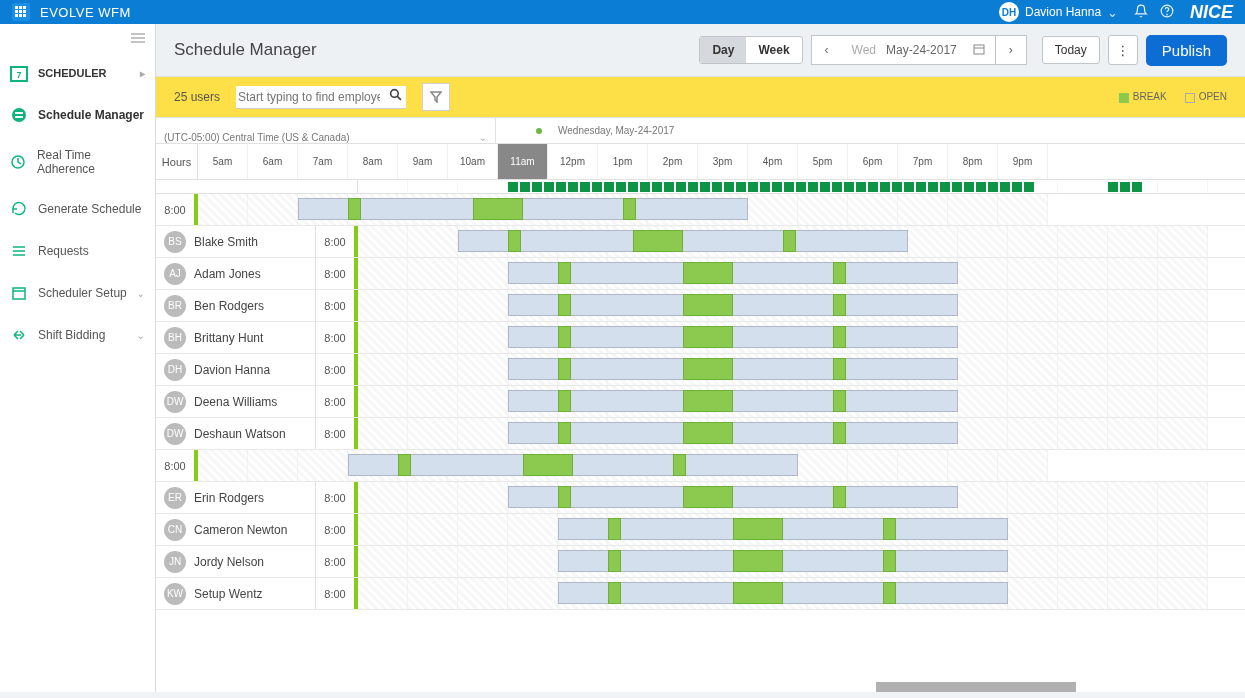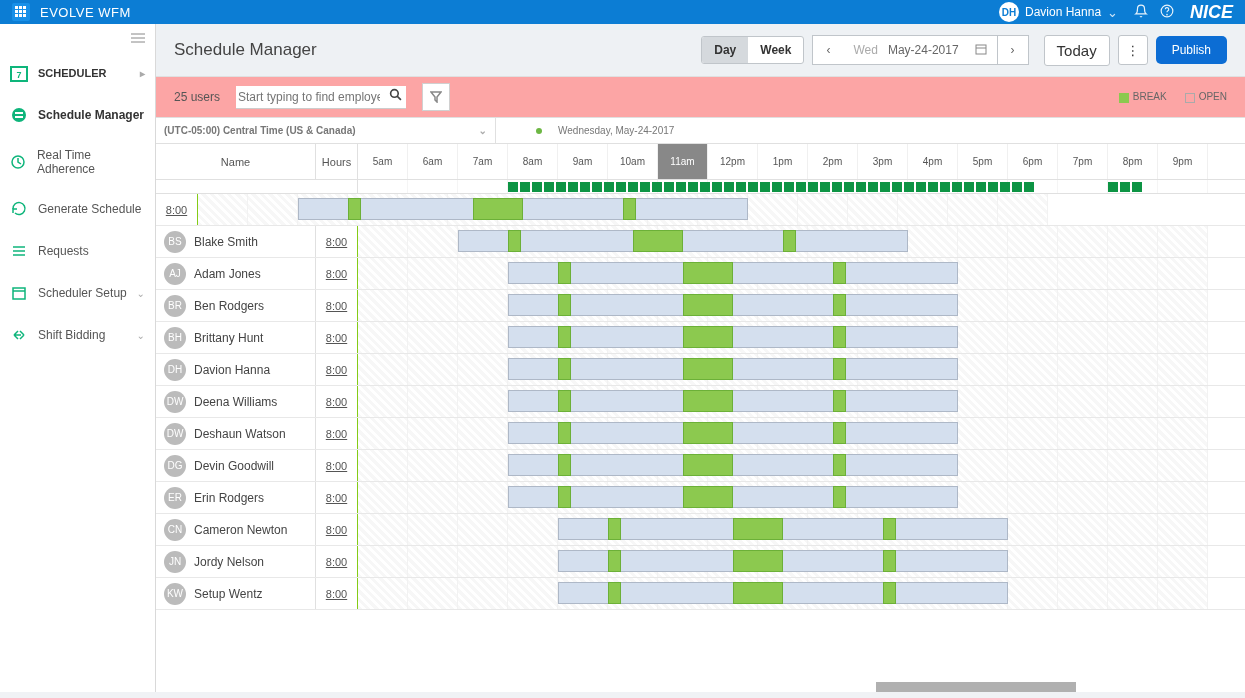--- a/index.html
+++ b/index.html
@@ -32,38 +32,38 @@
 .page-head { height: 52px; display: flex; align-items: center; padding: 0 18px; }
 .page-head .title { font-size: 17px; color: #444; }
 .page-head .spacer { flex: 1; }
 .page-head .btn-group { display: flex; border: 1px solid #c0c5ca; border-radius: 3px; overflow: hidden; background: #fff; margin-right: 8px; }
 .page-head .btn-group .btn { padding: 6px 12px; font-size: 12px; cursor: pointer; font-weight: bold; }
 .page-head .btn-group .btn.active { background: #d5d9dd; }
 .page-head .icon-box { border: 1px solid #c0c5ca; background: #fff; width: 32px; height: 30px; display: flex; align-items: center; justify-content: center; cursor: pointer; margin-right: -1px; font-size: 12px; color: #666; }
 .page-head .date-group { display: flex; align-items: center; margin-right: 8px; }
 .page-head .date-input { border-top: 1px solid #c0c5ca; border-bottom: 1px solid #c0c5ca; background: #fff; height: 30px; display: flex; align-items: center; padding: 0 10px; font-size: 12px; color: #666; gap: 10px; }
 .page-head .date-input .wd { color: #aaa; }
-.page-head .today-btn { border: 1px solid #c0c5ca; background: #fff; padding: 6px 12px; font-size: 15px; margin-left: 8px; margin-right: 8px; cursor: pointer; border-radius: 3px; }
+.page-head .today-btn { border: 1px solid #c0c5ca; background: #fff; padding: 6px 12px; font-size: 12px; margin-left: 8px; margin-right: 8px; cursor: pointer; border-radius: 3px; }
 .page-head .more-btn { border: 1px solid #c0c5ca; background: #fff; width: 30px; height: 30px; display: flex; align-items: center; justify-content: center; margin-right: 8px; cursor: pointer; border-radius: 3px; }
-.page-head .publish-btn { background: #0c6dd4; color: #fff; padding: 7px 16px; font-size: 12px; border-radius: 5px; cursor: pointer; border: none; }
-
-
-.filter-bar { background: #fca5a5; border-top: 1px solid #e0e0e0; border-bottom: 1px solid #e0e0e0; height: 42px; display: flex; align-items: center; padding: 8px 18px; }
+.page-head .publish-btn { background: #0c6dd4; color: #fff; padding: 7px 16px; font-size: 15px; border-radius: 5px; cursor: pointer; border: none; }
+
+
+.filter-bar { background: #fde047; border-top: 1px solid #e0e0e0; border-bottom: 1px solid #e0e0e0; height: 42px; display: flex; align-items: center; padding: 8px 18px; }
 .filter-bar .user-count { font-size: 12px; color: #555; margin-right: 16px; }
 .filter-bar .search-wrap { position: relative; margin-right: 16px; }
 .filter-bar .search-input { border: none; border-bottom: 1px solid #ccc; padding: 4px 26px 4px 2px; font-size: 12px; width: 170px; outline: none; }
 .filter-bar .search-icon { position: absolute; right: 4px; top: 2px; color: #666; }
 .filter-bar .filter-btn { border: 1px solid #d0d0d0; background: #fff; width: 28px; height: 28px; display: flex; align-items: center; justify-content: center; cursor: pointer; }
 .filter-bar .legend { margin-left: auto; display: flex; gap: 18px; font-size: 10px; color: #666; }
 .filter-bar .legend .sw { width: 10px; height: 10px; display: inline-block; margin-right: 4px; vertical-align: middle; }
 
 
 .grid-wrap { flex: 1; background: #fff; overflow: auto; position: relative; }
 .tz-row { display: flex; border-bottom: 1px solid #e0e0e0; height: 26px; align-items: center; font-size: 10px; color: #777; }
-.tz-row .tz-cell { width: 340px; padding-left: 8px; border-right: 1px solid #e0e0e0; display: flex; align-items: center; height: 100%; font-weight: bold; }
+.tz-row .tz-cell { width: 340px; padding-left: 8px; border-right: 1px solid #e0e0e0; display: flex; align-items: flex-end; height: 100%; }
 .tz-row .tz-chev { margin-left: auto; margin-right: 8px; color: #aaa; }
 .tz-row .date-label { padding-left: 40px; display: flex; align-items: center; gap: 16px; }
 .tz-row .green-dot { width: 6px; height: 6px; background: #6db744; border-radius: 50%; }
 
 .head-row { display: flex; border-bottom: 1px solid #e0e0e0; height: 36px; font-size: 11px; color: #555; }
 .head-row .name-h { width: 160px; display: flex; align-items: center; justify-content: center; border-right: 1px solid #e0e0e0; }
 .head-row .hours-h { width: 42px; display: flex; align-items: center; justify-content: center; border-right: 1px solid #e0e0e0; }
 .head-row .time-h { display: flex; }
 .head-row .hour-col { width: 50px; display: flex; align-items: center; justify-content: center; border-right: 1px solid #f0f0f0; font-size: 10px; }
 .head-row .hour-col.current { background: #888; color: #fff; }
@@ -72,21 +72,21 @@
 .coverage-row .left-pad { width: 202px; border-right: 1px solid #e0e0e0; }
 .coverage-row .cov-area { position: relative; display: flex; }
 .coverage-row .cov-hour { width: 50px; border-right: 1px solid #f5f5f5; }
 .coverage-row .cov-blocks { position: absolute; left: 0; top: 0; display: flex; gap: 2px; height: 100%; align-items: center; }
 .coverage-row .cov-b { width: 10px; height: 10px; background: #0d9444; }
 
 
 .emp-row { display: flex; height: 32px; border-bottom: 1px solid #e8e8e8; align-items: stretch; }
 .emp-row .emp-name { width: 160px; display: flex; align-items: center; padding-left: 8px; border-right: 1px solid #e0e0e0; font-size: 12px; color: #444; }
 .emp-row .avatar { width: 22px; height: 22px; border-radius: 50%; background: #bbb; color: #fff; font-size: 10px; display: flex; align-items: center; justify-content: center; margin-right: 8px; }
-.emp-row .emp-hours { width: 42px; display: flex; align-items: center; justify-content: center; border-right: 1px solid #84cc16; font-size: 11px; color: #555; text-decoration: underline; }
+.emp-row .emp-hours { width: 42px; display: flex; align-items: center; justify-content: center; border-right: 4px solid #84cc16; font-size: 11px; color: #555; }
 .emp-row .emp-timeline { position: relative; flex: 1; }
 .emp-row .tl-grid { position: absolute; inset: 0; display: flex; }
 .emp-row .tl-hour { width: 50px; border-right: 1px solid #f2f2f2; background: repeating-linear-gradient(45deg, #f7f7f7, #f7f7f7 3px, #fff 3px, #fff 6px); }
 .emp-row .shift { position: absolute; top: 4px; height: 22px; background: #d4dfee; border: 1px solid #aeb8c7; }
 .emp-row .seg { position: absolute; top: 4px; height: 22px; background: #8cc94f; border: 1px solid #6cb038; }
 
 
 .hscroll { position: absolute; bottom: 0; left: 720px; width: 200px; height: 10px; background: #b0b0b0; }
 
 </style>
@@ -265,21 +265,20 @@
           <span>(UTC-05:00) Central Time (US &amp; Canada)</span>
           <span class="tz-chev">⌄</span>
         </div>
         <div class="date-label">
           <span class="green-dot"></span>
           <span>Wednesday, May-24-2017</span>
         </div>
       </div>
 
       <div class="head-row">
-        <div class="name-h">Name</div>
         <div class="hours-h">Hours</div>
         <div class="time-h" id="hour-headers">
             <div class="hour-col">5am</div>
             <div class="hour-col">6am</div>
             <div class="hour-col">7am</div>
             <div class="hour-col">8am</div>
             <div class="hour-col">9am</div>
             <div class="hour-col">10am</div>
             <div class="hour-col current">11am</div>
             <div class="hour-col">12pm</div>
@@ -616,24 +615,20 @@
                 <div class="tl-hour"></div>
                 <div class="tl-hour"></div>
               </div>
               <div class="shift" style="left: 150px; width: 450px;"></div>
               <div class="seg" style="left: 200px; width: 12.5px;"></div>
               <div class="seg" style="left: 325px; width: 50px;"></div>
               <div class="seg" style="left: 475px; width: 12.5px;"></div>
             </div>
           </div>
           <div class="emp-row">
-            <div class="emp-name">
-              <span class="avatar">DG</span>
-              <span>Devin Goodwill</span>
-            </div>
             <div class="emp-hours">8:00</div>
             <div class="emp-timeline">
               <div class="tl-grid">
                 <div class="tl-hour"></div>
                 <div class="tl-hour"></div>
                 <div class="tl-hour"></div>
                 <div class="tl-hour"></div>
                 <div class="tl-hour"></div>
                 <div class="tl-hour"></div>
                 <div class="tl-hour"></div>

